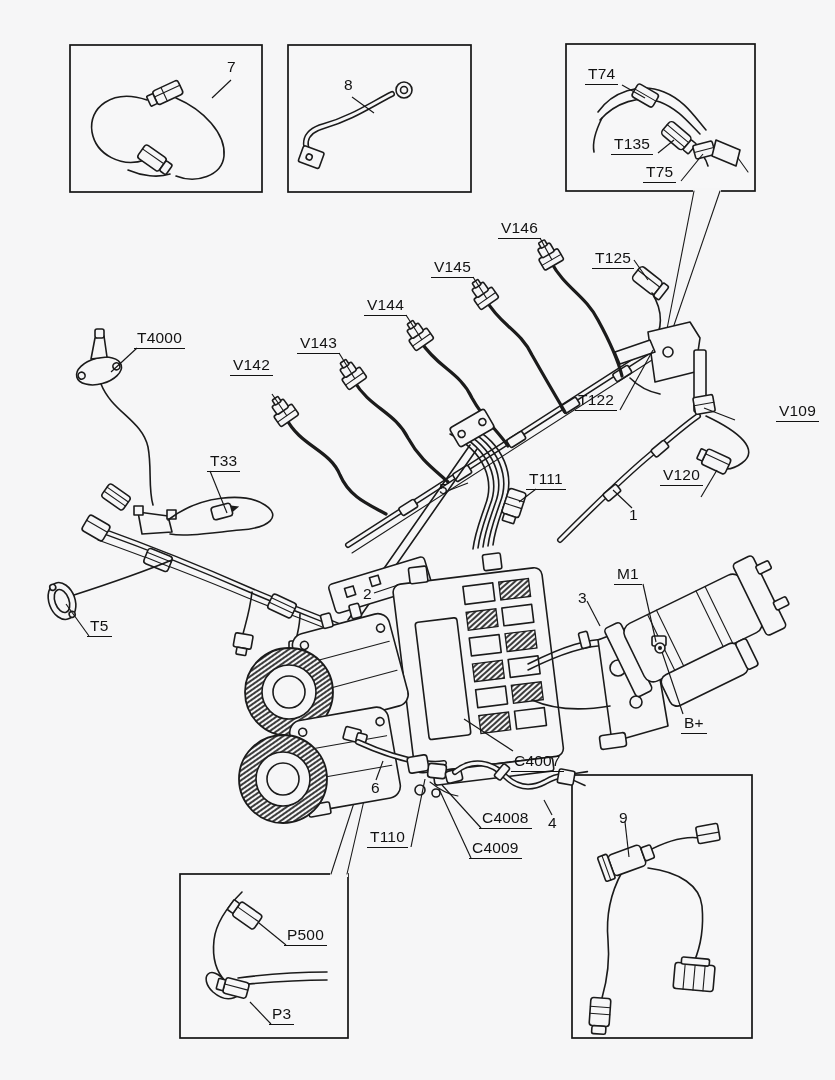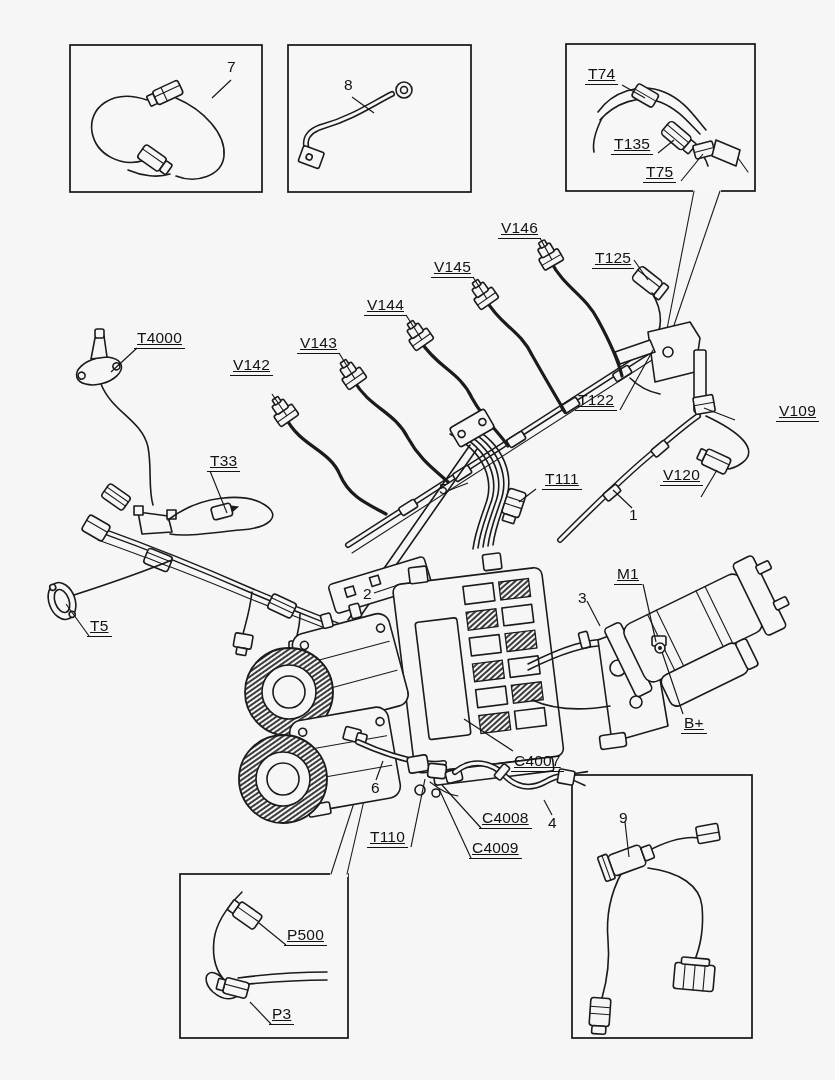--- a/index.html
+++ b/index.html
@@ -1,21 +1,21 @@
 <!DOCTYPE html>
 <html><head>
 <meta charset="utf-8">
 <style>
   html,body{margin:0;padding:0;background:#e9e9ea;}
   .stage{position:relative;width:835px;height:1080px;background:#f6f6f7;overflow:hidden;
          font-family:"Liberation Sans",sans-serif;}
   .stage svg{position:absolute;left:0;top:0;}
   .lbl{position:absolute;font-size:15.5px;line-height:17px;color:#121212;white-space:nowrap;
        letter-spacing:.2px;}
-  .u{border-bottom:1.5px solid #121212;padding:0 3px 2px 3px;text-decoration:underline;}
+  .u{border-bottom:1.5px solid #121212;padding:0 3px 2px 3px;}
   
   .s{fill:none;stroke:#1b1b1b;stroke-width:1.6;stroke-linecap:round;stroke-linejoin:round;}
   .sw1{stroke-width:1.1;}
   .w{fill:#f6f6f7;stroke:#1b1b1b;stroke-width:1.6;stroke-linejoin:round;}
   .wk{fill:none;stroke:#1b1b1b;stroke-width:3.2;stroke-linecap:round;}
   .tA{fill:none;stroke:#1b1b1b;stroke-width:6;stroke-linecap:round;}
   .tB{fill:none;stroke:#f6f6f7;stroke-width:3;stroke-linecap:round;}
   .ld{stroke:#161616;stroke-width:1.15;}
   .bx{fill:#f7f7f8;stroke:#141414;stroke-width:1.7;}
   .blk{fill:#1b1b1b;stroke:none;}
@@ -439,21 +439,21 @@
 <div class="lbl u" style="left:498px;top:219px">V146</div>
 <div class="lbl u" style="left:592px;top:249px">T125</div>
 <div class="lbl u" style="left:431px;top:258px">V145</div>
 <div class="lbl u" style="left:364px;top:296px">V144</div>
 <div class="lbl u" style="left:297px;top:334px">V143</div>
 <div class="lbl u" style="left:230px;top:356px">V142</div>
 <div class="lbl u" style="left:134px;top:329px">T4000</div>
 <div class="lbl u" style="left:575px;top:391px">T122</div>
 <div class="lbl u" style="left:776px;top:402px">V109</div>
 <div class="lbl u" style="left:207px;top:452px">T33</div>
-<div class="lbl u" style="left:542px;top:470px">T111</div>
+<div class="lbl u" style="left:526px;top:470px">T111</div>
 <div class="lbl u" style="left:660px;top:466px">V120</div>
 <div class="lbl" style="left:439px;top:480px">5</div>
 <div class="lbl" style="left:629px;top:506px">1</div>
 <div class="lbl u" style="left:87px;top:617px">T5</div>
 <div class="lbl u" style="left:614px;top:565px">M1</div>
 <div class="lbl" style="left:363px;top:585px">2</div>
 <div class="lbl" style="left:578px;top:589px">3</div>
 <div class="lbl u" style="left:681px;top:714px">B+</div>
 <div class="lbl u" style="left:511px;top:752px">C4007</div>
 <div class="lbl" style="left:371px;top:779px">6</div>

